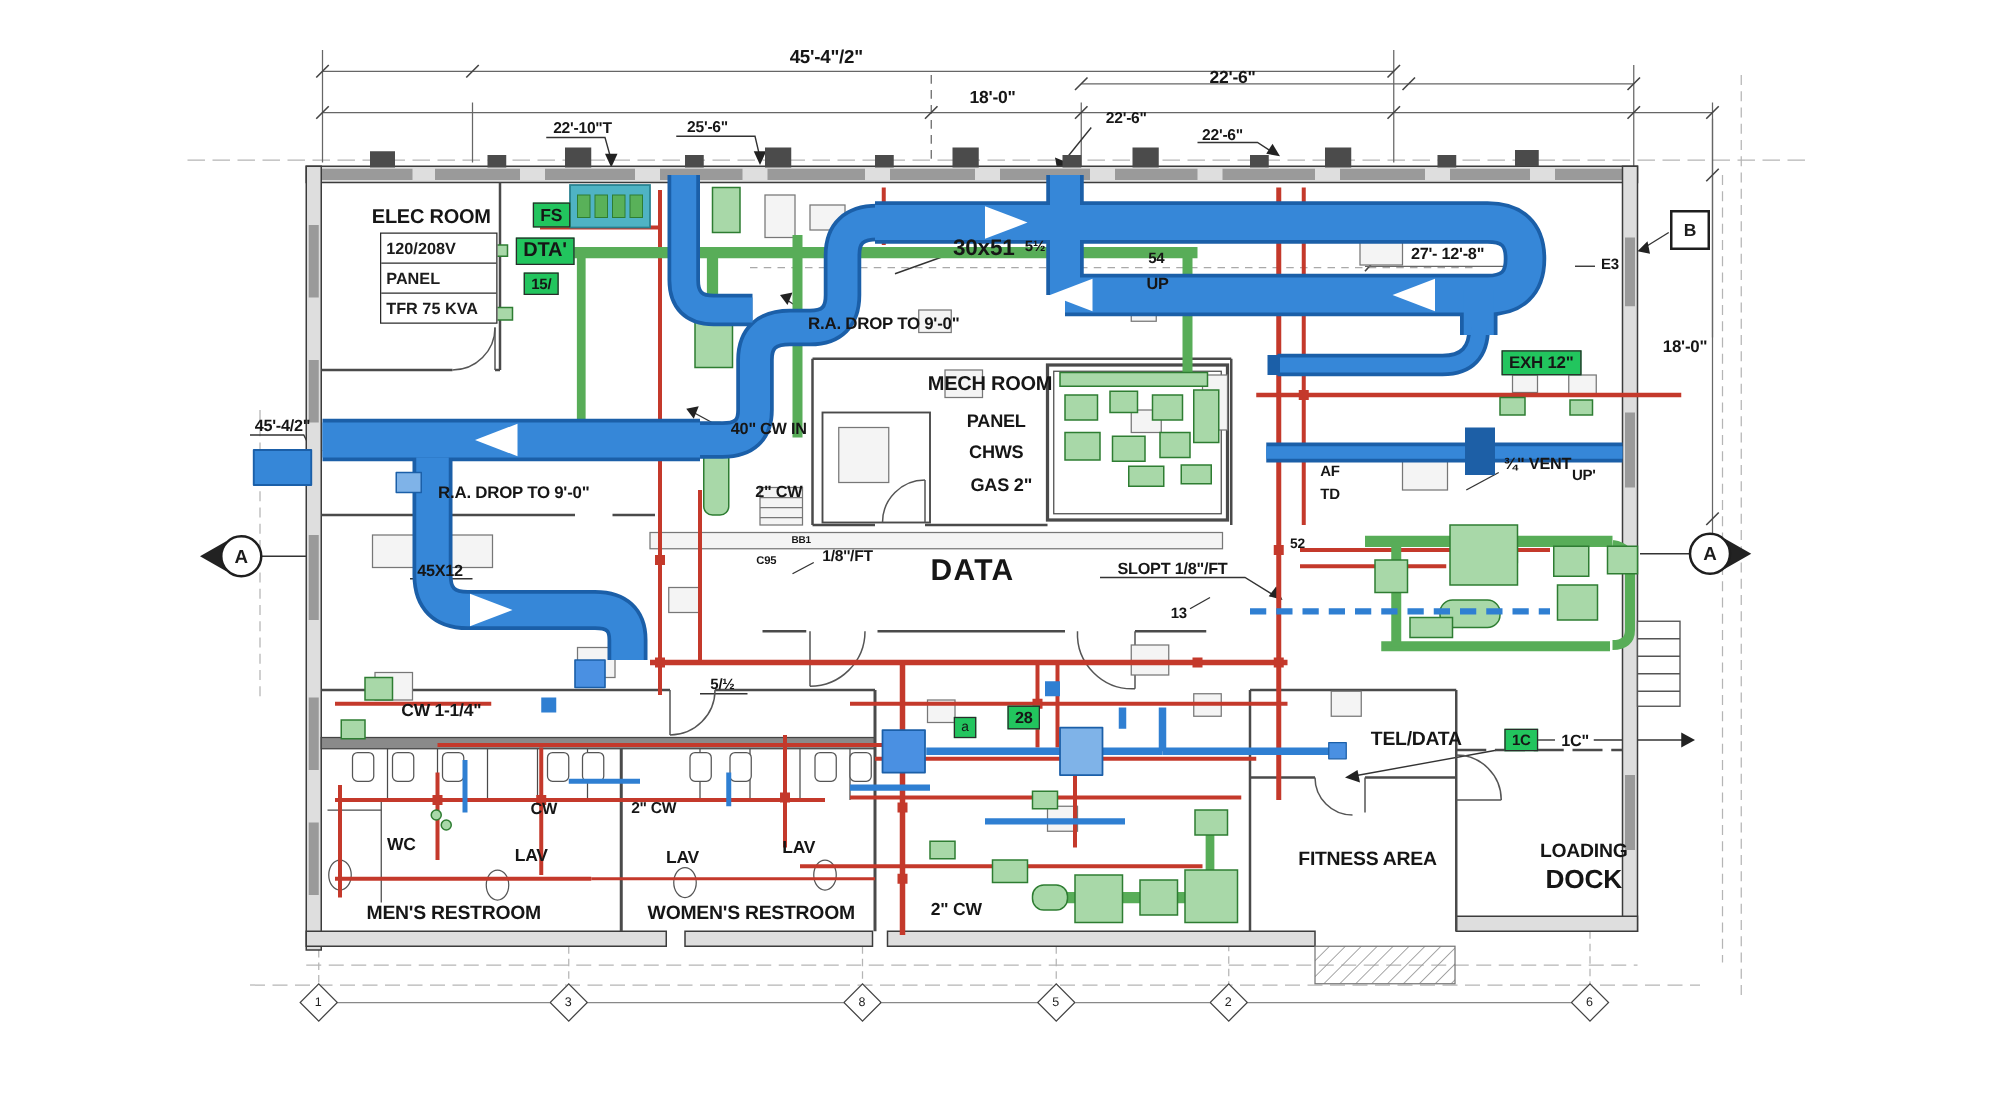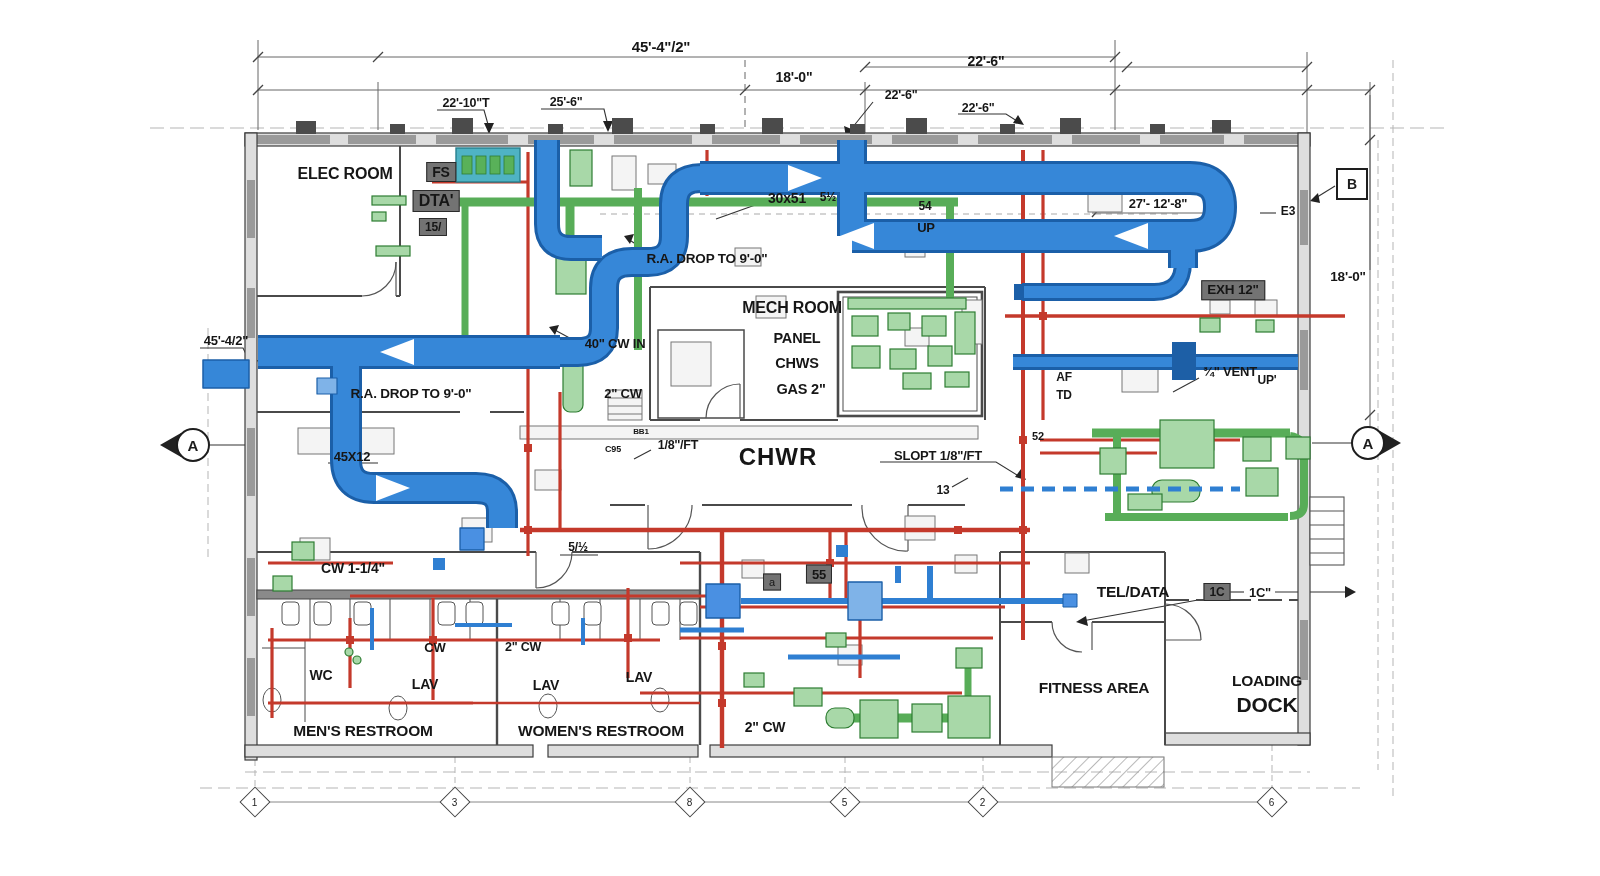--- a/index.html
+++ b/index.html
@@ -2,21 +2,21 @@
 <html><head>
 <meta charset="utf-8">
 <style>
   html,body{margin:0;padding:0;background:#fff;}
   .sheet{position:relative;width:1600px;height:876px;background:#fff;overflow:hidden;
          font-family:"Liberation Sans",sans-serif;color:#1c1c1c;}
   .sheet svg{position:absolute;left:0;top:0;}
   .lbl{position:absolute;transform:translate(-50%,-50%);white-space:nowrap;
        font-family:"Liberation Sans",sans-serif;color:#161616;letter-spacing:-0.2px;line-height:1;}
   .b{font-weight:bold;}
-  .box{border:1.5px solid #2b2b2b;background:#737373;padding:2px 5px;}
+  .box{border:1.5px solid #2b2b2b;background:#22c55e;padding:2px 5px;}
   .panelbox{position:absolute;left:304px;top:186px;width:92px;border:1.4px solid #2b2b2b;background:#fff;}
   .panelbox div{border-bottom:1.4px solid #2b2b2b;padding:4px 4px;font-size:13px;font-weight:bold;}
   .panelbox div:last-child{border-bottom:none;}
   .gbub{position:absolute;width:20px;height:20px;border:1.3px solid #444;background:#fff;
         transform:translate(-50%,-50%) rotate(45deg);display:flex;align-items:center;justify-content:center;}
   .gbub span{transform:rotate(-45deg);font-size:10px;color:#222;}
   .scirc{position:absolute;width:30px;height:30px;border:2px solid #1e1e1e;border-radius:50%;background:#fff;
          transform:translate(-50%,-50%);display:flex;align-items:center;justify-content:center;
          font-size:15px;font-weight:bold;}
   .bbox{position:absolute;width:28px;height:28px;border:2px solid #1e1e1e;background:#fff;
@@ -461,44 +461,49 @@
 <div class="lbl b" style="left:466px;top:103px;font-size:12.5px;">22'-10"T</div>
 <div class="lbl b" style="left:566px;top:102px;font-size:12.5px;">25'-6"</div>
 <div class="lbl b" style="left:901px;top:95px;font-size:12.5px;">22'-6"</div>
 <div class="lbl b" style="left:978px;top:108px;font-size:12.5px;">22'-6"</div>
 <div class="lbl b" style="left:1158px;top:203px;font-size:13px;">27'- 12'-8"</div>
 <div class="lbl b" style="left:1348px;top:277px;font-size:13.5px;">18'-0"</div>
 <div class="lbl b" style="left:226px;top:340px;font-size:13px;">45'-4/2"</div>
 
 <div class="lbl b" style="left:345px;top:174px;font-size:16px;">ELEC ROOM</div>
 <div class="lbl b" style="left:792px;top:308px;font-size:16px;">MECH ROOM</div>
-<div class="lbl b" style="left:778px;top:457px;font-size:24px;letter-spacing:1px;">CHWR</div>
+<div class="lbl b" style="left:778px;top:457px;font-size:24px;letter-spacing:1px;">DATA</div>
 <div class="lbl b" style="left:363px;top:731px;font-size:15.5px;">MEN'S RESTROOM</div>
 <div class="lbl b" style="left:601px;top:731px;font-size:15.5px;">WOMEN'S RESTROOM</div>
 <div class="lbl b" style="left:1085px;top:592px;font-size:15.5px;margin-left:48px;">TEL/DATA</div>
 <div class="lbl b" style="left:1094px;top:688px;font-size:15.5px;">FITNESS AREA</div>
 <div class="lbl b" style="left:1267px;top:681px;font-size:15.5px;">LOADING</div>
 <div class="lbl b" style="left:1267px;top:704px;font-size:21px;">DOCK</div>
 <div class="lbl b" style="left:321px;top:675px;font-size:14px;">WC</div>
 <div class="lbl b" style="left:425px;top:684px;font-size:14px;">LAV</div>
 <div class="lbl b" style="left:546px;top:685px;font-size:14px;">LAV</div>
 <div class="lbl b" style="left:639px;top:677px;font-size:14px;">LAV</div>
 
+<div class="panelbox">
+  <div>120/208V</div>
+  <div>PANEL</div>
+  <div>TFR 75 KVA</div>
+</div>
 
 <div class="lbl box b" style="left:441px;top:172px;font-size:14px;">FS</div>
 <div class="lbl box b" style="left:436px;top:201px;font-size:16px;">DTA'</div>
 <div class="lbl box b" style="left:433px;top:227px;font-size:12px;">15/</div>
 <div class="lbl box b" style="left:1233px;top:290px;font-size:13.5px;">EXH 12"</div>
-<div class="lbl box b" style="left:819px;top:574px;font-size:13px;">55</div>
+<div class="lbl box b" style="left:819px;top:574px;font-size:13px;">28</div>
 <div class="lbl box" style="left:772px;top:582px;font-size:11px;">a</div>
 <div class="lbl box b" style="left:1217px;top:592px;font-size:12px;">1C</div>
 
 <div class="lbl b" style="left:707px;top:259px;font-size:13.5px;">R.A. DROP TO 9'-0"</div>
 <div class="lbl b" style="left:411px;top:394px;font-size:13.5px;">R.A. DROP TO 9'-0"</div>
-<div class="lbl b" style="left:787px;top:198px;font-size:14px;">30x51</div>
+<div class="lbl b" style="left:787px;top:198px;font-size:18px;">30x51</div>
 <div class="lbl b" style="left:828px;top:197px;font-size:12px;">5½</div>
 <div class="lbl b" style="left:925px;top:206px;font-size:12px;">54</div>
 <div class="lbl b" style="left:926px;top:227px;font-size:13px;">UP</div>
 <div class="lbl b" style="left:1288px;top:211px;font-size:12px;">E3</div>
 <div class="lbl b" style="left:797px;top:338px;font-size:14.5px;">PANEL</div>
 <div class="lbl b" style="left:797px;top:363px;font-size:14.5px;">CHWS</div>
 <div class="lbl b" style="left:801px;top:389px;font-size:14.5px;">GAS 2"</div>
 <div class="lbl b" style="left:615px;top:343px;font-size:13px;">40" CW IN</div>
 <div class="lbl b" style="left:623px;top:393px;font-size:13px;">2" CW</div>
 <div class="lbl b" style="left:621px;top:432px;font-size:8px;margin-left:20px;">BB1</div>

